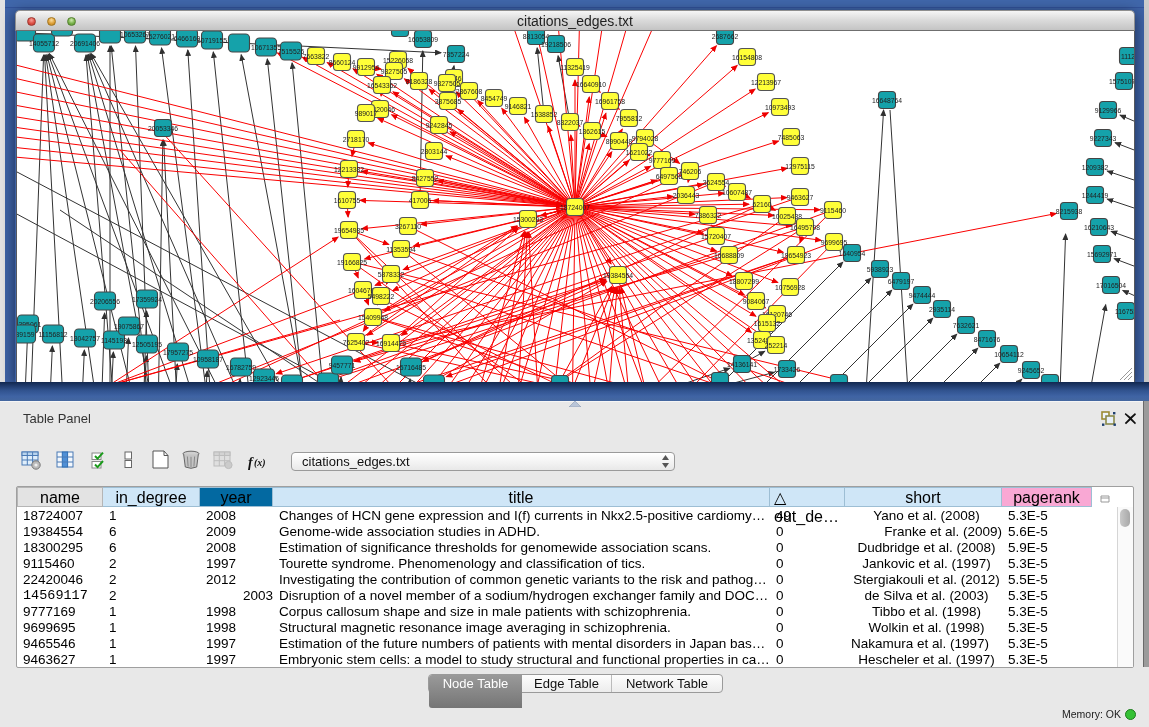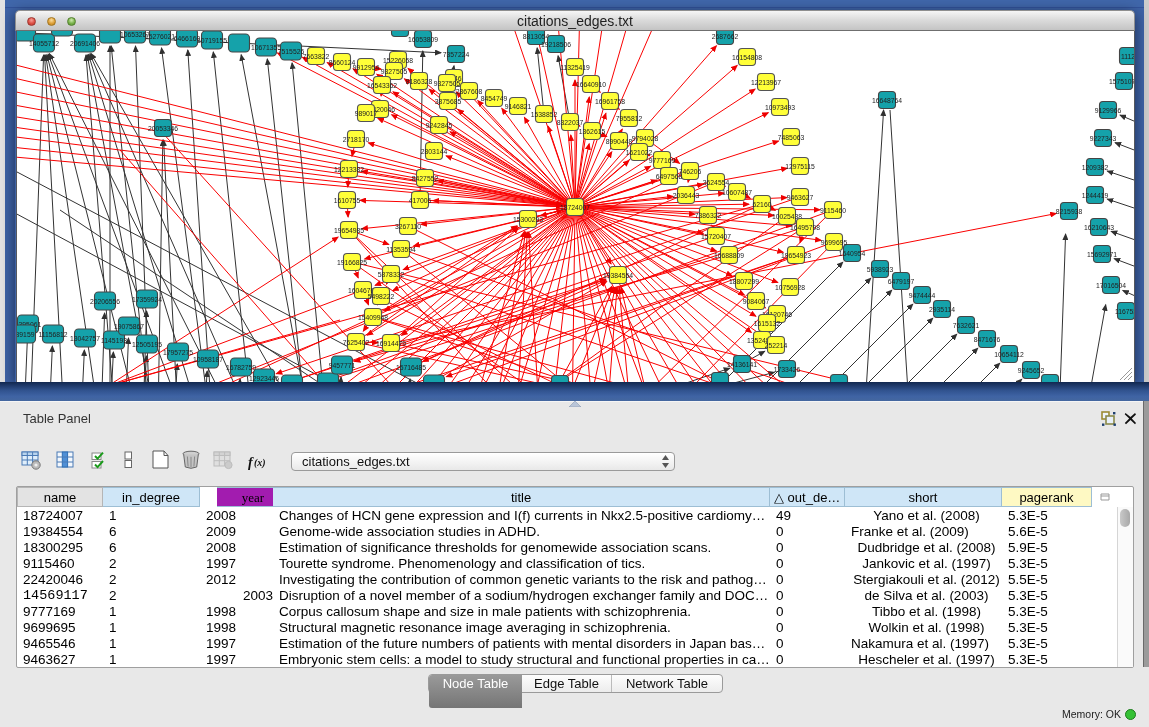--- a/index.html
+++ b/index.html
@@ -654,28 +654,28 @@
 <div class="abs" style="left:291px;top:452px;width:384px;height:19px;border:1px solid #9a9a9a;border-radius:4px;
  background:linear-gradient(#ffffff,#f2f2f2 60%,#e8e8e8);box-shadow:inset 0 1px 1px rgba(255,255,255,.8);"></div>
 <div class="abs" style="left:302px;top:454px;font-size:13px;color:#111;">citations_edges.txt</div>
 <svg class="abs" style="left:661px;top:455px" width="9" height="13" viewBox="0 0 9 13">
  <path d="M4.5,0 L8,5 L1,5 Z" fill="#555"></path>
     <path d="M4.5,13 L8,8 L1,8 Z" fill="#555"></path>
 </svg>
 
 <div class="abs" style="left:16px;top:486px;width:1118px;height:182px;background:#fff;border:1px solid #9f9f9f;border-radius:2px;"></div>
 
-<div class="abs" style="left:17px;top:487px;height:20px;width:1100px;font-size:13px;color:#000;">
+<div class="abs" style="left:17px;top:487px;height:20px;width:1100px;font-size:16px;color:#000;">
   <div class="abs" style="left:0;top:0;width:86px;height:20px;background:#e3e3e3;border:1px solid #b5b5b5;text-align:center;line-height:19px;">name</div>
   <div class="abs" style="left:86px;top:0;width:97px;height:20px;background:#cfe6f7;border:1px solid #9dbed4;border-left:none;text-align:center;line-height:19px;">in_degree</div>
-  <div class="abs" style="left:200px;top:0;width:73px;height:20px;background:#a21caf;border:1px solid #9dbed4;border-left:none;text-align:center;line-height:19px;font-family:Liberation Serif, serif;">year</div>
+  <div class="abs" style="left:183px;top:0;width:73px;height:20px;background:#0369a1;border:1px solid #9dbed4;border-left:none;text-align:center;line-height:19px;">year</div>
   <div class="abs" style="left:256px;top:0;width:497px;height:20px;background:#cfe6f7;border:1px solid #9dbed4;border-left:none;text-align:center;line-height:19px;">title</div>
   <div class="abs" style="left:753px;top:0;width:75px;height:20px;background:#cfe6f7;border:1px solid #9dbed4;border-left:none;text-align:left;line-height:19px;padding-left:4px;">△ out_de…</div>
   <div class="abs" style="left:828px;top:0;width:157px;height:20px;background:#cfe6f7;border:1px solid #9dbed4;border-left:none;text-align:center;line-height:19px;">short</div>
-  <div class="abs" style="left:985px;top:0;width:90px;height:20px;background:#fef9c3;border:1px solid #9dbed4;border-left:none;text-align:center;line-height:19px;">pagerank</div>
+  <div class="abs" style="left:985px;top:0;width:90px;height:20px;background:#f9a8d4;border:1px solid #9dbed4;border-left:none;text-align:center;line-height:19px;">pagerank</div>
   <div class="abs" style="left:1082px;top:4px;width:12px;height:12px;">
     <svg width="12" height="12">
         <path d="M2,3 h8 v6 h-8 Z" fill="none" stroke="#999"></path>
         <path d="M2,5 h8" stroke="#999"></path>
       </svg>
   </div>
 </div>
 
 <table class="abs" style="left:17px;top:507px;width:1075px;table-layout:fixed;border-collapse:collapse;font-size:13.5px;color:#000;" cellspacing="0">
 <style>td{height:16px;padding:0 0 0 6px;white-space:nowrap;overflow:hidden;}</style>
@@ -697,21 +697,21 @@
         <td style="text-align:left;">49</td>
         <td style="text-align:center;">Yano et al. (2008)</td>
         <td style="text-align:left;">5.3E-5</td>
       </tr>
 <tr>
         <td style="text-align:left;">19384554</td>
         <td style="text-align:left;">6</td>
         <td style="text-align:left;">2009</td>
         <td style="text-align:left;">Genome-wide association studies in ADHD.</td>
         <td style="text-align:left;">0</td>
-        <td style="text-align:left;margin-top:8px;">Franke et al. (2009)</td>
+        <td style="text-align:right;margin-top:8px;">Franke et al. (2009)</td>
         <td style="text-align:left;">5.6E-5</td>
       </tr>
 <tr>
         <td style="text-align:left;margin-left:16px;">18300295</td>
         <td style="text-align:left;">6</td>
         <td style="text-align:left;">2008</td>
         <td style="text-align:left;">Estimation of significance thresholds for genomewide association scans.</td>
         <td style="text-align:left;">0</td>
         <td style="text-align:center;">Dudbridge et al. (2008)</td>
         <td style="text-align:left;">5.9E-5</td>

